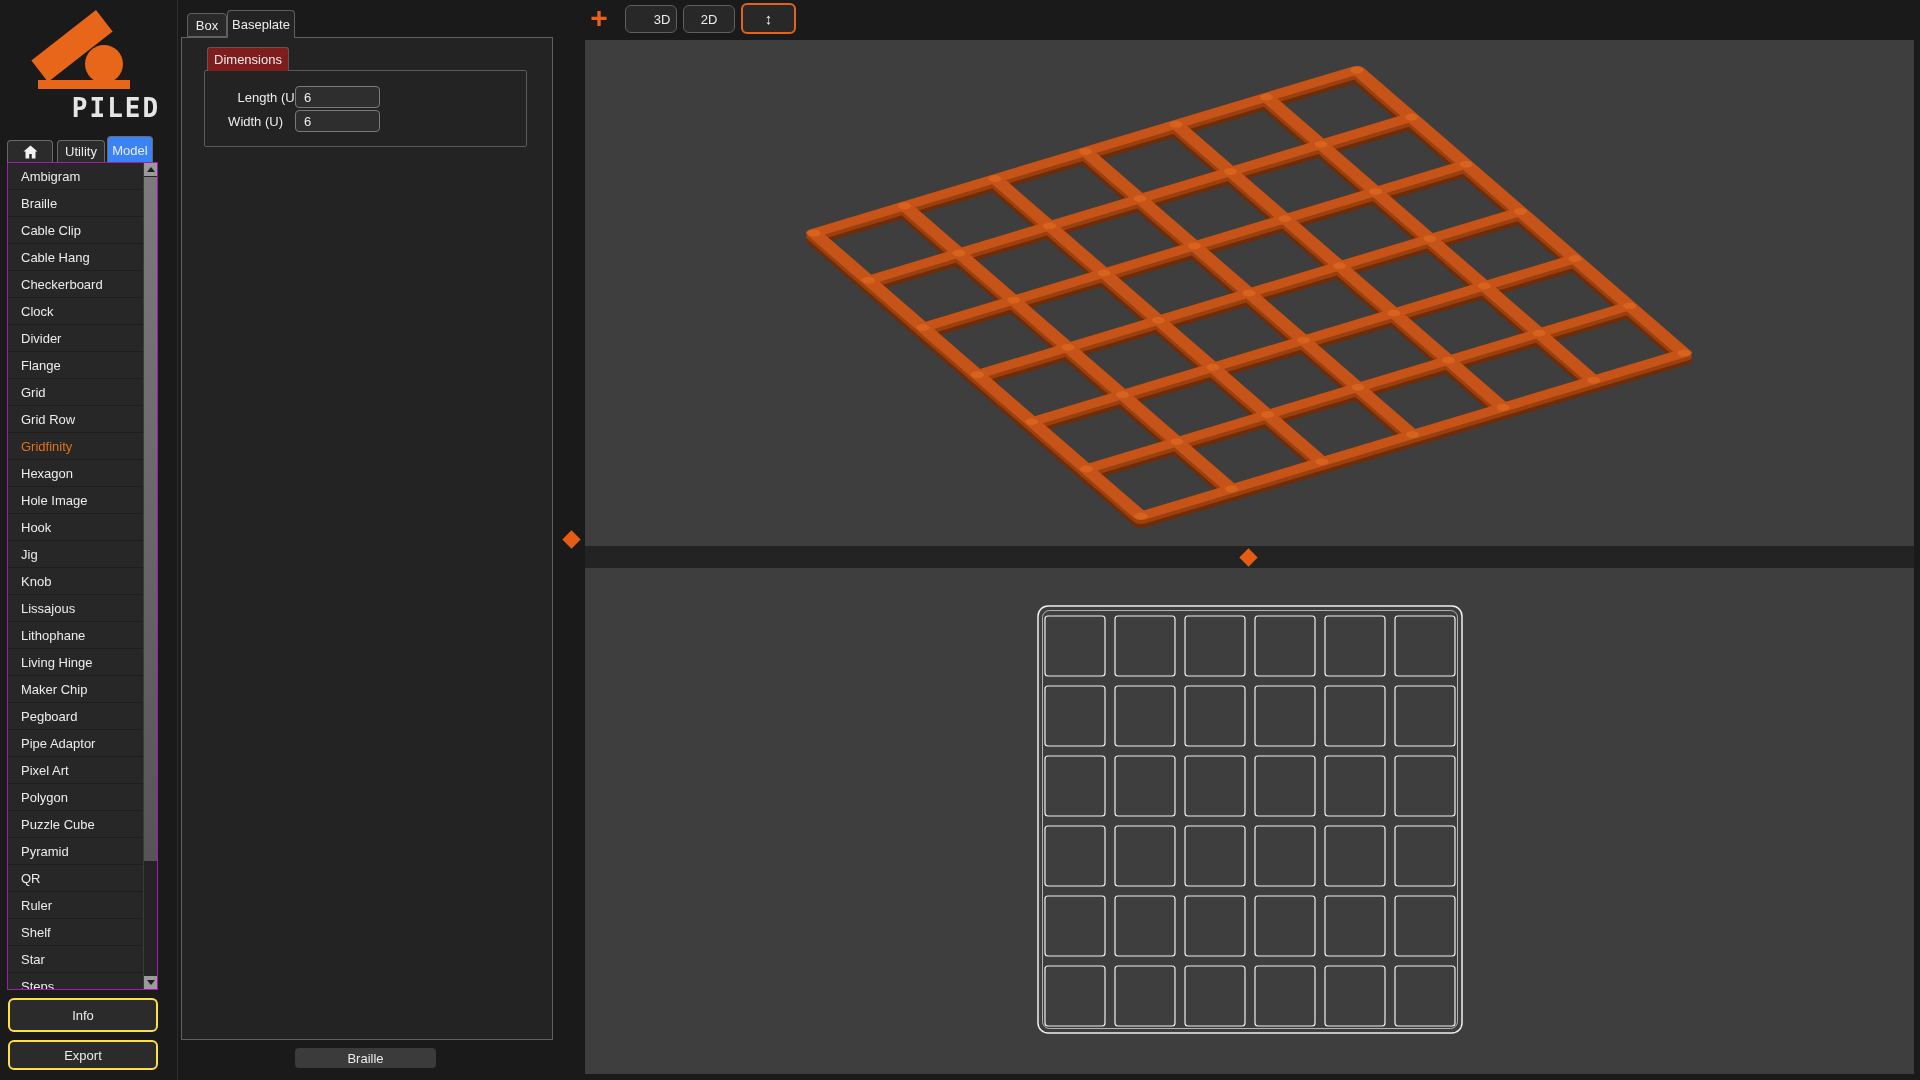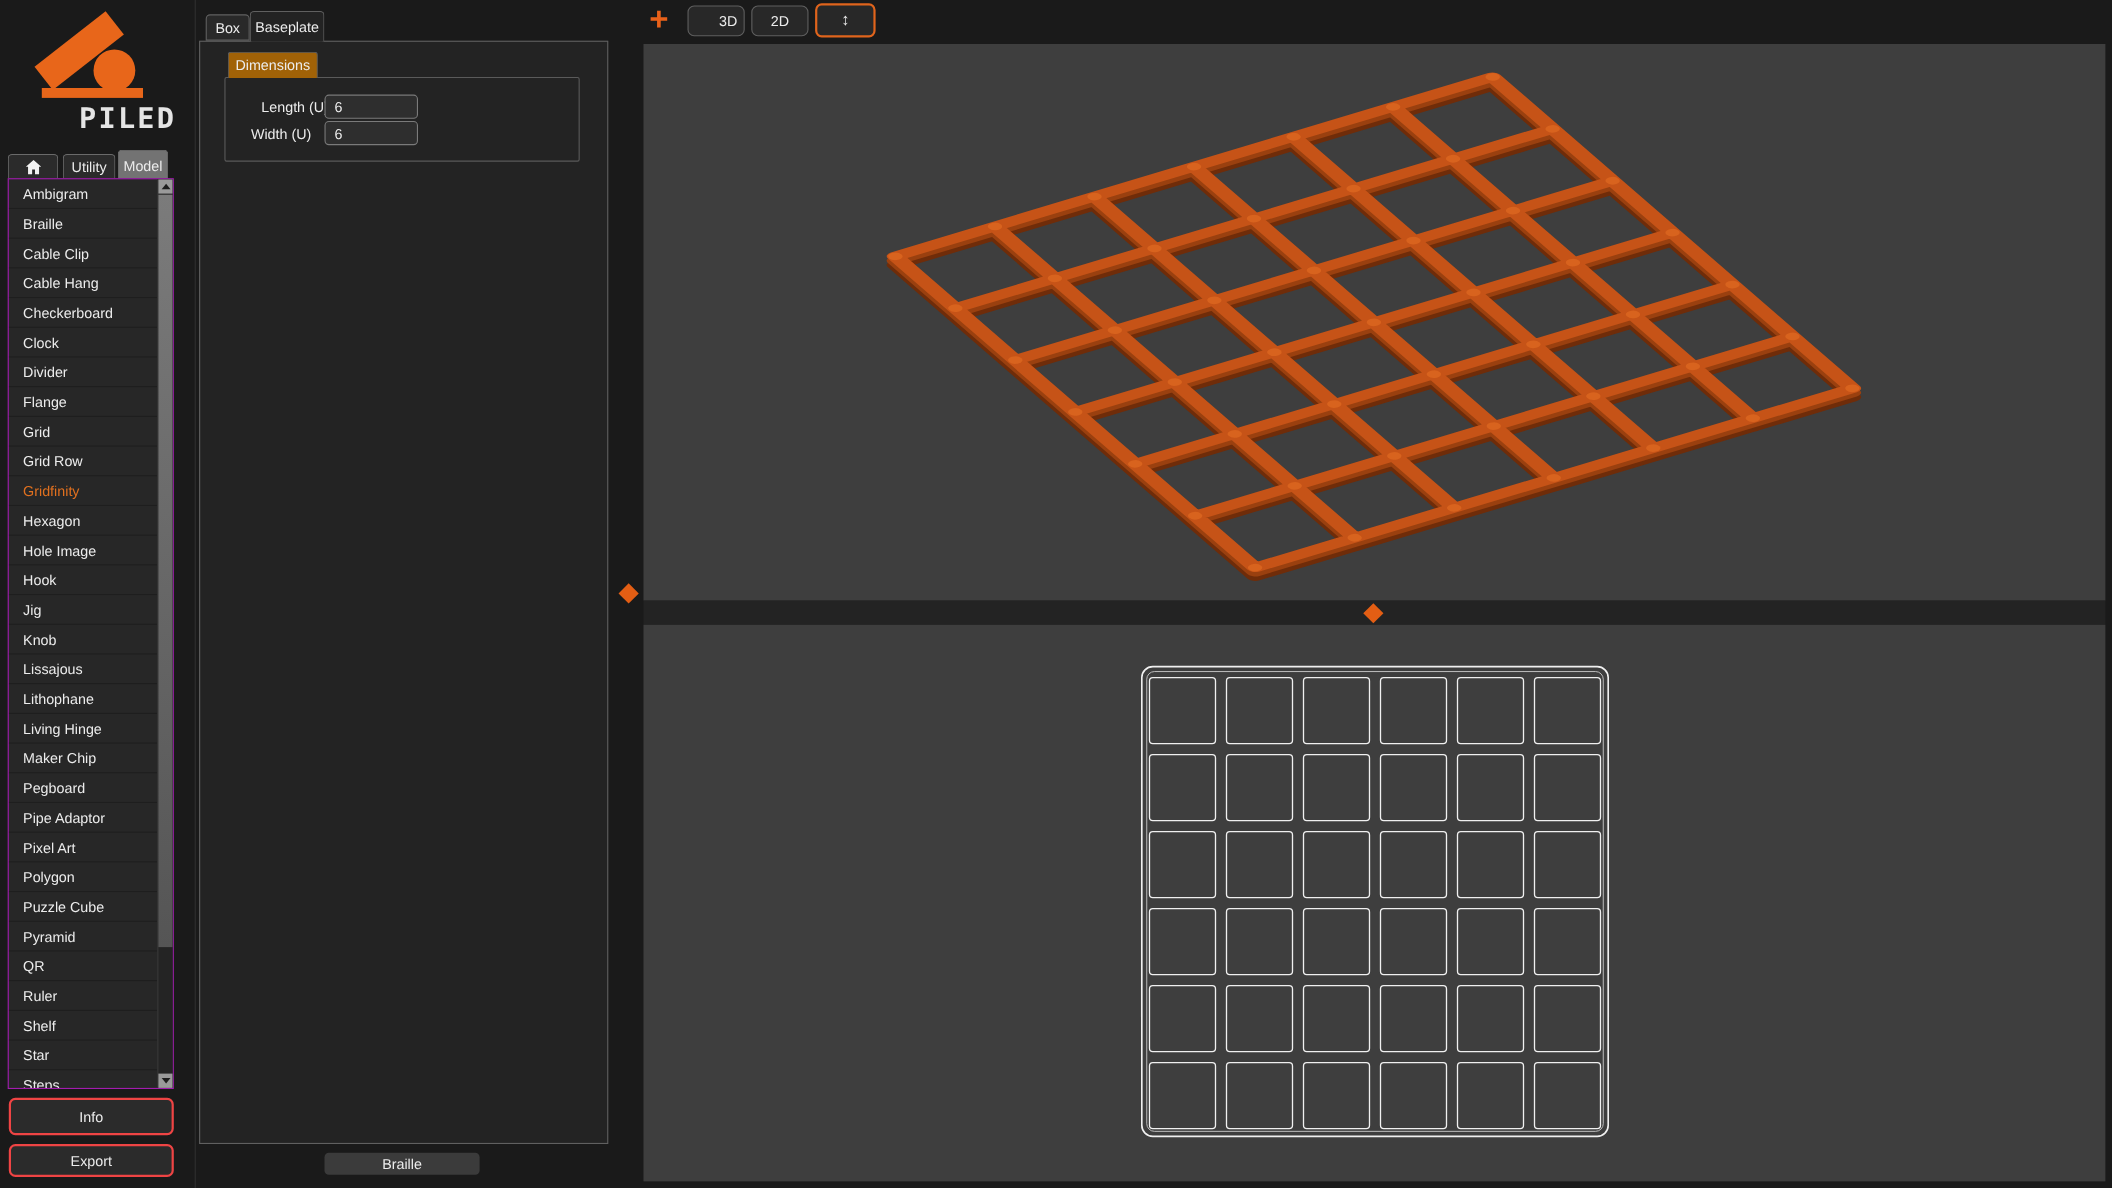--- a/index.html
+++ b/index.html
@@ -12,50 +12,50 @@
 
   
   .logo-text{left:36px;top:93px;width:96px;text-align:center;font-family:"DejaVu Sans Mono",monospace;
              font-weight:bold;font-size:26px;letter-spacing:2px;color:#e5e5e5;margin-left:32px;}
 
   
   .tab{background:#2b2b2b;border:1px solid #6a6a6a;border-bottom:none;border-radius:4px 4px 0 0;
        display:flex;align-items:center;justify-content:center;cursor:default;}
   .tab-home{left:7px;top:140px;width:46px;height:22px;}
   .tab-utility{left:57px;top:140px;width:48px;height:22px;}
-  .tab-model{left:107px;top:136px;width:46px;height:27px;background:#737373;}
+  .tab-model{left:107px;top:136px;width:46px;height:27px;background:#3b82f6;}
 
   
   .model-list{left:7px;top:162px;width:151px;height:828px;background:#272727;border:1px solid #a21caf;overflow:hidden;}
   .items{position:absolute;left:0;top:0;right:13px;bottom:0;overflow:hidden;}
   .list-item{height:27px;box-sizing:border-box;border-bottom:1px solid #1e1e1e;display:flex;align-items:center;
              padding-left:13px;color:#ececec;}
   .list-item.selected{color:#e0701f;}
   .scrollbar{position:absolute;top:0;right:0;width:13px;bottom:0;background:#242424;border-left:1px solid #3a3a3a;}
   .sb-btn{position:absolute;left:0;width:13px;height:13px;background:#9a9a9a;display:flex;align-items:center;justify-content:center;}
   .sb-btn.up{top:0;}
   .sb-btn.down{bottom:0;}
   .tri-up{width:0;height:0;border-left:4px solid transparent;border-right:4px solid transparent;border-bottom:5px solid #1e1e1e;}
   .tri-down{width:0;height:0;border-left:4px solid transparent;border-right:4px solid transparent;border-top:5px solid #1e1e1e;}
   .sb-thumb{position:absolute;left:0;top:14px;width:13px;height:684px;background:linear-gradient(#7b7b7b,#555);}
 
   
-  .big-btn{background:#2b2b2b;border:2px solid #ef4444;border-radius:6px;color:#ececec;font-size:13px;
+  .big-btn{background:#2b2b2b;border:2px solid #fde047;border-radius:6px;color:#ececec;font-size:13px;
            display:flex;align-items:center;justify-content:center;font-family:inherit;}
   .btn-info{left:8px;top:998px;width:150px;height:34px;}
   .btn-export{left:8px;top:1040px;width:150px;height:30px;}
 
   
   .panel{left:181px;top:37px;width:372px;height:1003px;background:#232323;border:1px solid #606060;}
   .ptab{background:#292929;border:1px solid #606060;border-radius:4px 4px 0 0;display:flex;align-items:center;
         justify-content:center;}
   .ptab-box{left:187px;top:13px;width:40px;height:24px;}
   .ptab-baseplate{left:227px;top:10px;width:68px;height:28px;background:#232323;border-bottom:none;z-index:3;}
   .group{left:204px;top:70px;width:323px;height:77px;border:1px solid #5a5a5a;border-radius:2px;}
-  .group-label{left:207px;top:47px;width:82px;height:24px;background:#a16207;border:1px solid #5a5a5a;border-bottom:none;
+  .group-label{left:207px;top:47px;width:82px;height:24px;background:#7f1d1d;border:1px solid #5a5a5a;border-bottom:none;
                border-radius:3px 3px 0 0;display:flex;align-items:center;justify-content:center;z-index:3;}
   .fld-label{width:79px;text-align:right;color:#ececec;}
   .lab-length{left:220px;top:90px;}
   .lab-width{left:204px;top:114px;}
   .field{position:absolute;box-sizing:border-box;width:85px;height:22px;background:#2e2e2e;border:1px solid #7a7a7a;
          border-radius:4px;color:#ececec;font-family:inherit;font-size:13px;padding:0 0 0 8px;outline:none;}
   .fld-length{left:295px;top:86px;}
   .fld-width{left:295px;top:110px;}
   .btn-generate{left:295px;top:1048px;width:141px;height:20px;background:#3b3b3b;border:none;border-radius:4px;
                 color:#ececec;font-size:13px;font-family:inherit;display:flex;align-items:center;justify-content:center;}

